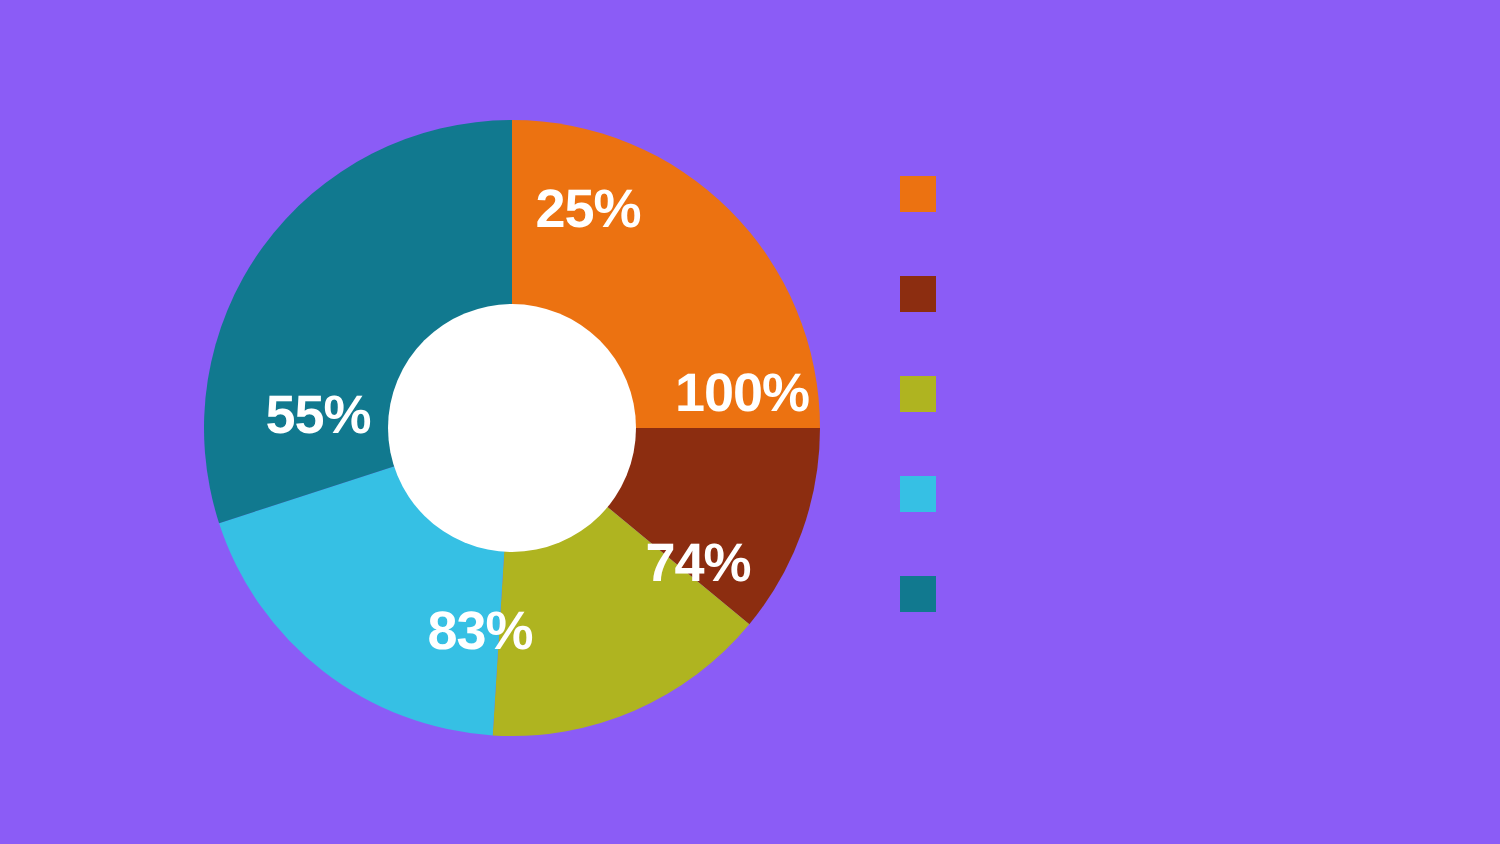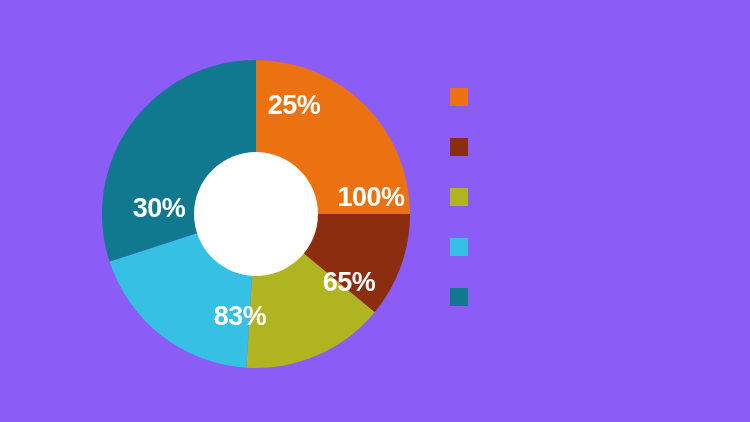--- a/index.html
+++ b/index.html
@@ -94,23 +94,23 @@
           <path d="M 374.6590393874716 312.1632944212982 A 154 154 0 0 1 246.33025999248576 367.69611617795385 L 256 214 A 0 0 0 0 0 256 214 Z" fill="#afb420"></path>
           <path d="M 246.33025999248576 367.69611617795385 A 154 154 0 0 1 109.53729649054637 261.58861713374193 L 256 214 A 0 0 0 0 0 256 214 Z" fill="#36c0e4"></path>
           <path d="M 109.53729649054637 261.58861713374193 A 154 154 0 0 1 255.99999999999997 60 L 256 214 A 0 0 0 0 0 256 214 Z" fill="#11798f"></path>
         </g>
 
     <circle id="donut-hole" cx="256" cy="214" r="62" fill="#ffffff"></circle>
       </svg>
     <div id="slice-labels">
         <div class="slice-label" style="left: 294px; top: 105px;">25%</div>
         <div class="slice-label" style="left: 371px; top: 197px;">100%</div>
-        <div class="slice-label" style="left: 349px; top: 282px;">65%</div>
+        <div class="slice-label" style="left: 349px; top: 282px;">74%</div>
         <div class="slice-label" style="left: 240px; top: 316px;">83%</div>
-        <div class="slice-label" style="left: 159px; top: 208px;">30%</div>
+        <div class="slice-label" style="left: 159px; top: 208px;">55%</div>
       </div>
   </div>
 
   <div id="legend">
       <div class="legend-item">
         <span class="legend-swatch" style="background: rgb(236, 114, 17);"></span>
         <span class="legend-label"></span>
       </div>
       <div class="legend-item">
         <span class="legend-swatch" style="background: rgb(140, 45, 16);"></span>

